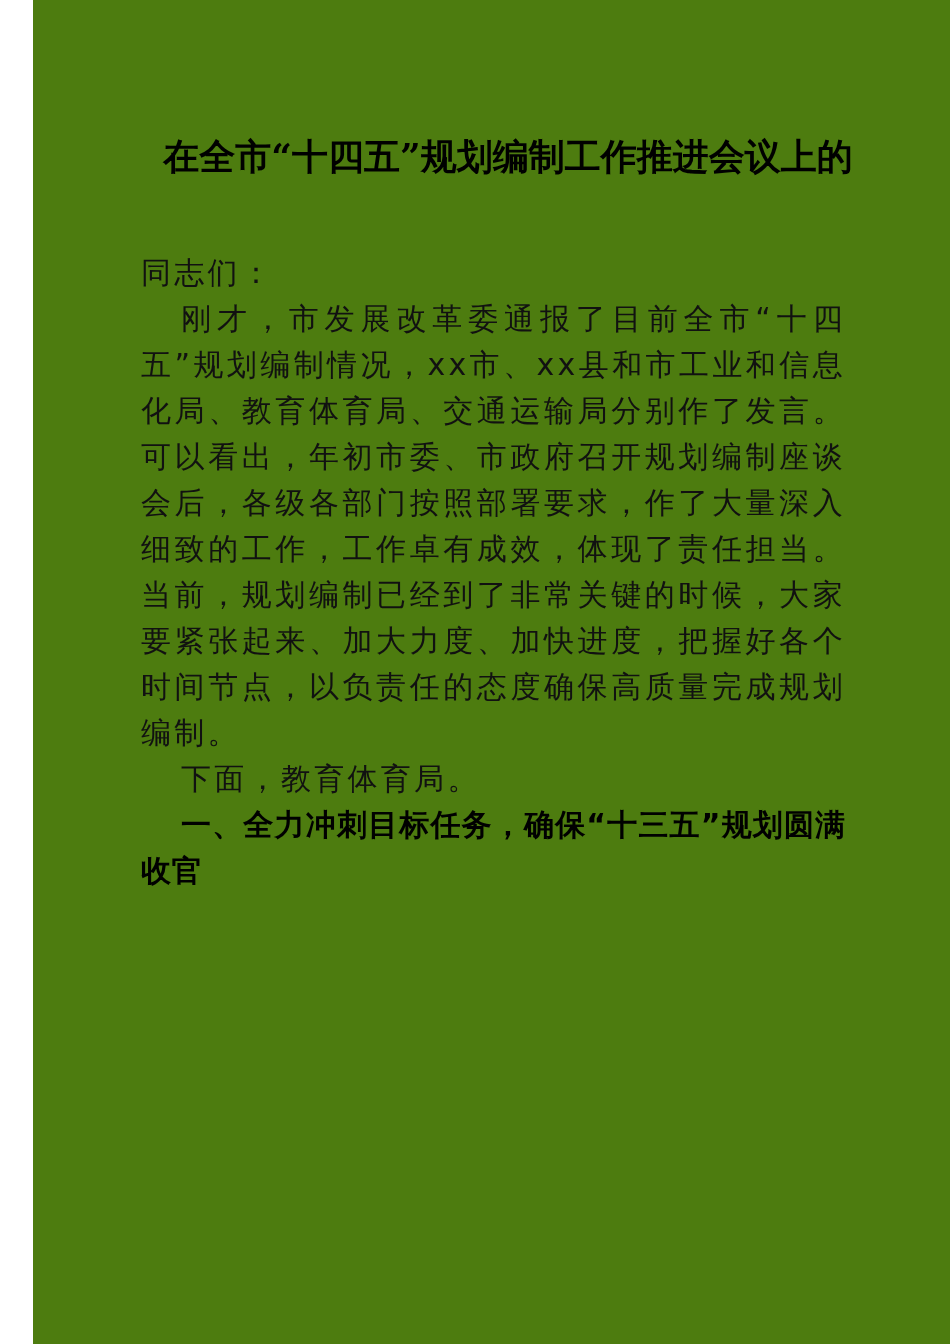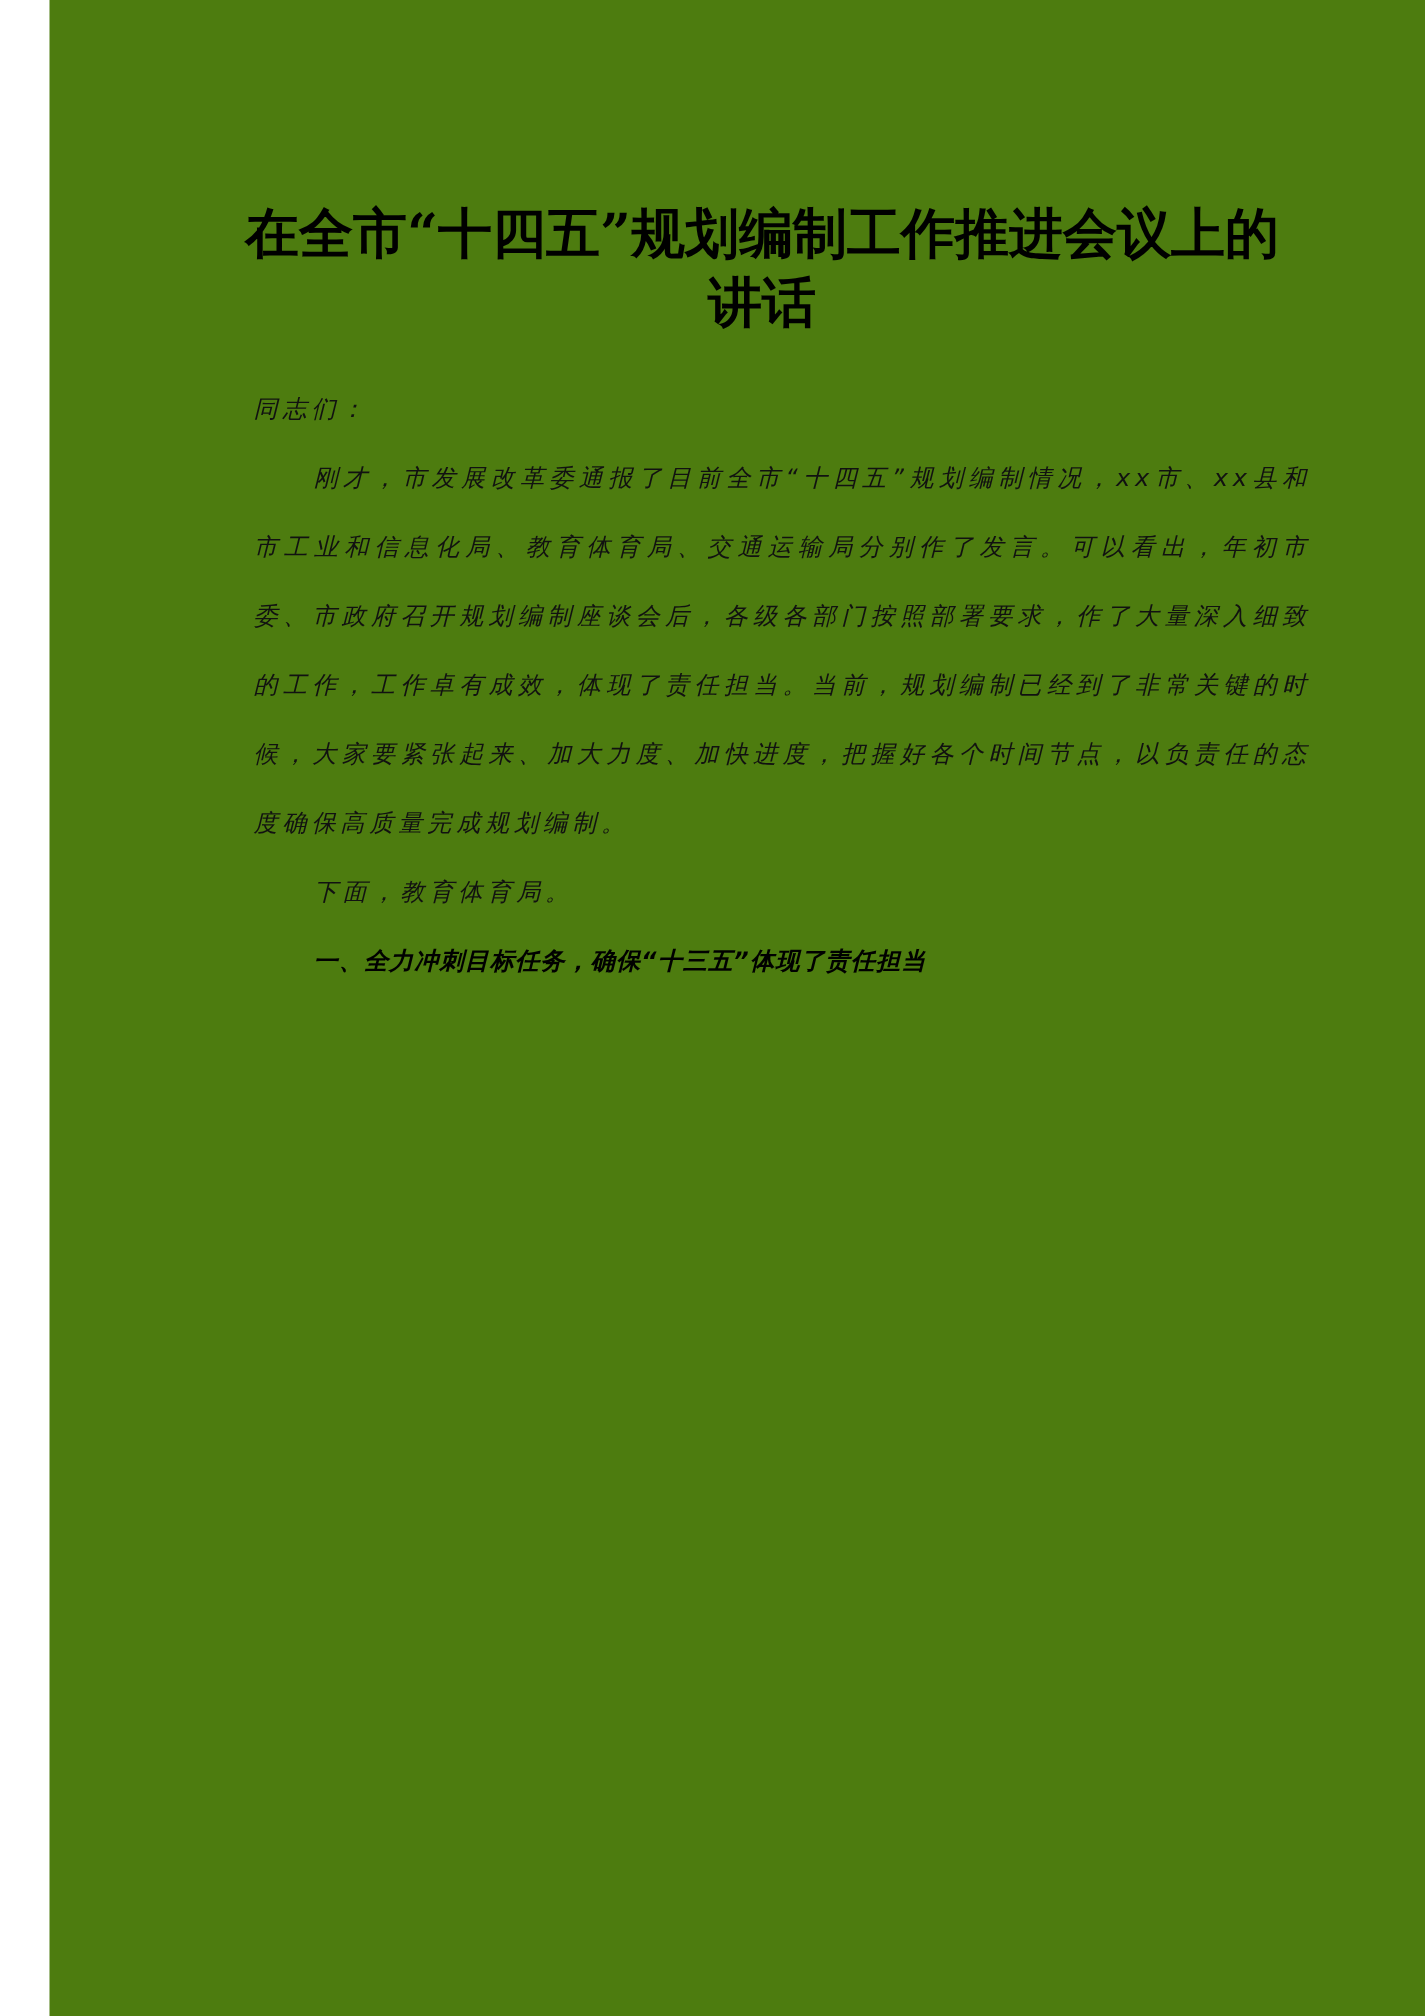--- a/index.html
+++ b/index.html
@@ -6,40 +6,39 @@
   body { width: 950px; height: 1344px; overflow: hidden; position: relative; }
   .page { position: absolute; left: 0; top: 0; width: 950px; height: 1344px; background: #4d7c0f; margin-left: 33px; }
   .title {
     position: absolute; left: 100px; width: 750px; top: 133px;
     text-align: center;
     font-family: "DejaVu Serif", "Liberation Serif", serif;
     font-weight: bold; font-size: 36px; line-height: 46px; color: #000;
     letter-spacing: 0px;
   }
   .body {
-    position: absolute; left: 136px; top: 250px; width: 705px;
+    position: absolute; left: 108px; top: 250px; width: 705px;
     font-family: "DejaVu Sans", "Liberation Sans", sans-serif;
-    font-size: 16px; line-height: 46px; color: #111;
-    letter-spacing: 3.3px; text-align: justify; font-style: italic;
+    font-size: 30px; line-height: 46px; color: #111;
+    letter-spacing: 3.3px; text-align: justify;
   }
   .body p { margin: 0; }
   .body p.indent { text-indent: 40px; }
   .body p.heading {
     text-indent: 40px; font-weight: bold; letter-spacing: 0.8px; color: #000;
     font-family: "DejaVu Sans", "Liberation Sans", sans-serif;
   }
 </style>
 </head>
 <body>
 
 <div class="page">
   <div class="title">
     <div>在全市“十四五”规划编制工作推进会议上的</div>
-    <div>讲话</div>
   </div>
 
   <div class="body">
     <p>同志们：</p>
     <p class="indent">刚才，市发展改革委通报了目前全市“十四五”规划编制情况，xx市、xx县和市工业和信息化局、教育体育局、交通运输局分别作了发言。可以看出，年初市委、市政府召开规划编制座谈会后，各级各部门按照部署要求，作了大量深入细致的工作，工作卓有成效，体现了责任担当。当前，规划编制已经到了非常关键的时候，大家要紧张起来、加大力度、加快进度，把握好各个时间节点，以负责任的态度确保高质量完成规划编制。</p>
     <p class="indent">下面，教育体育局。</p>
-    <p class="heading">一、全力冲刺目标任务，确保“十三五”体现了责任担当</p>
+    <p class="heading">一、全力冲刺目标任务，确保“十三五”规划圆满收官</p>
   </div>
 </div>
 
 </body></html>

